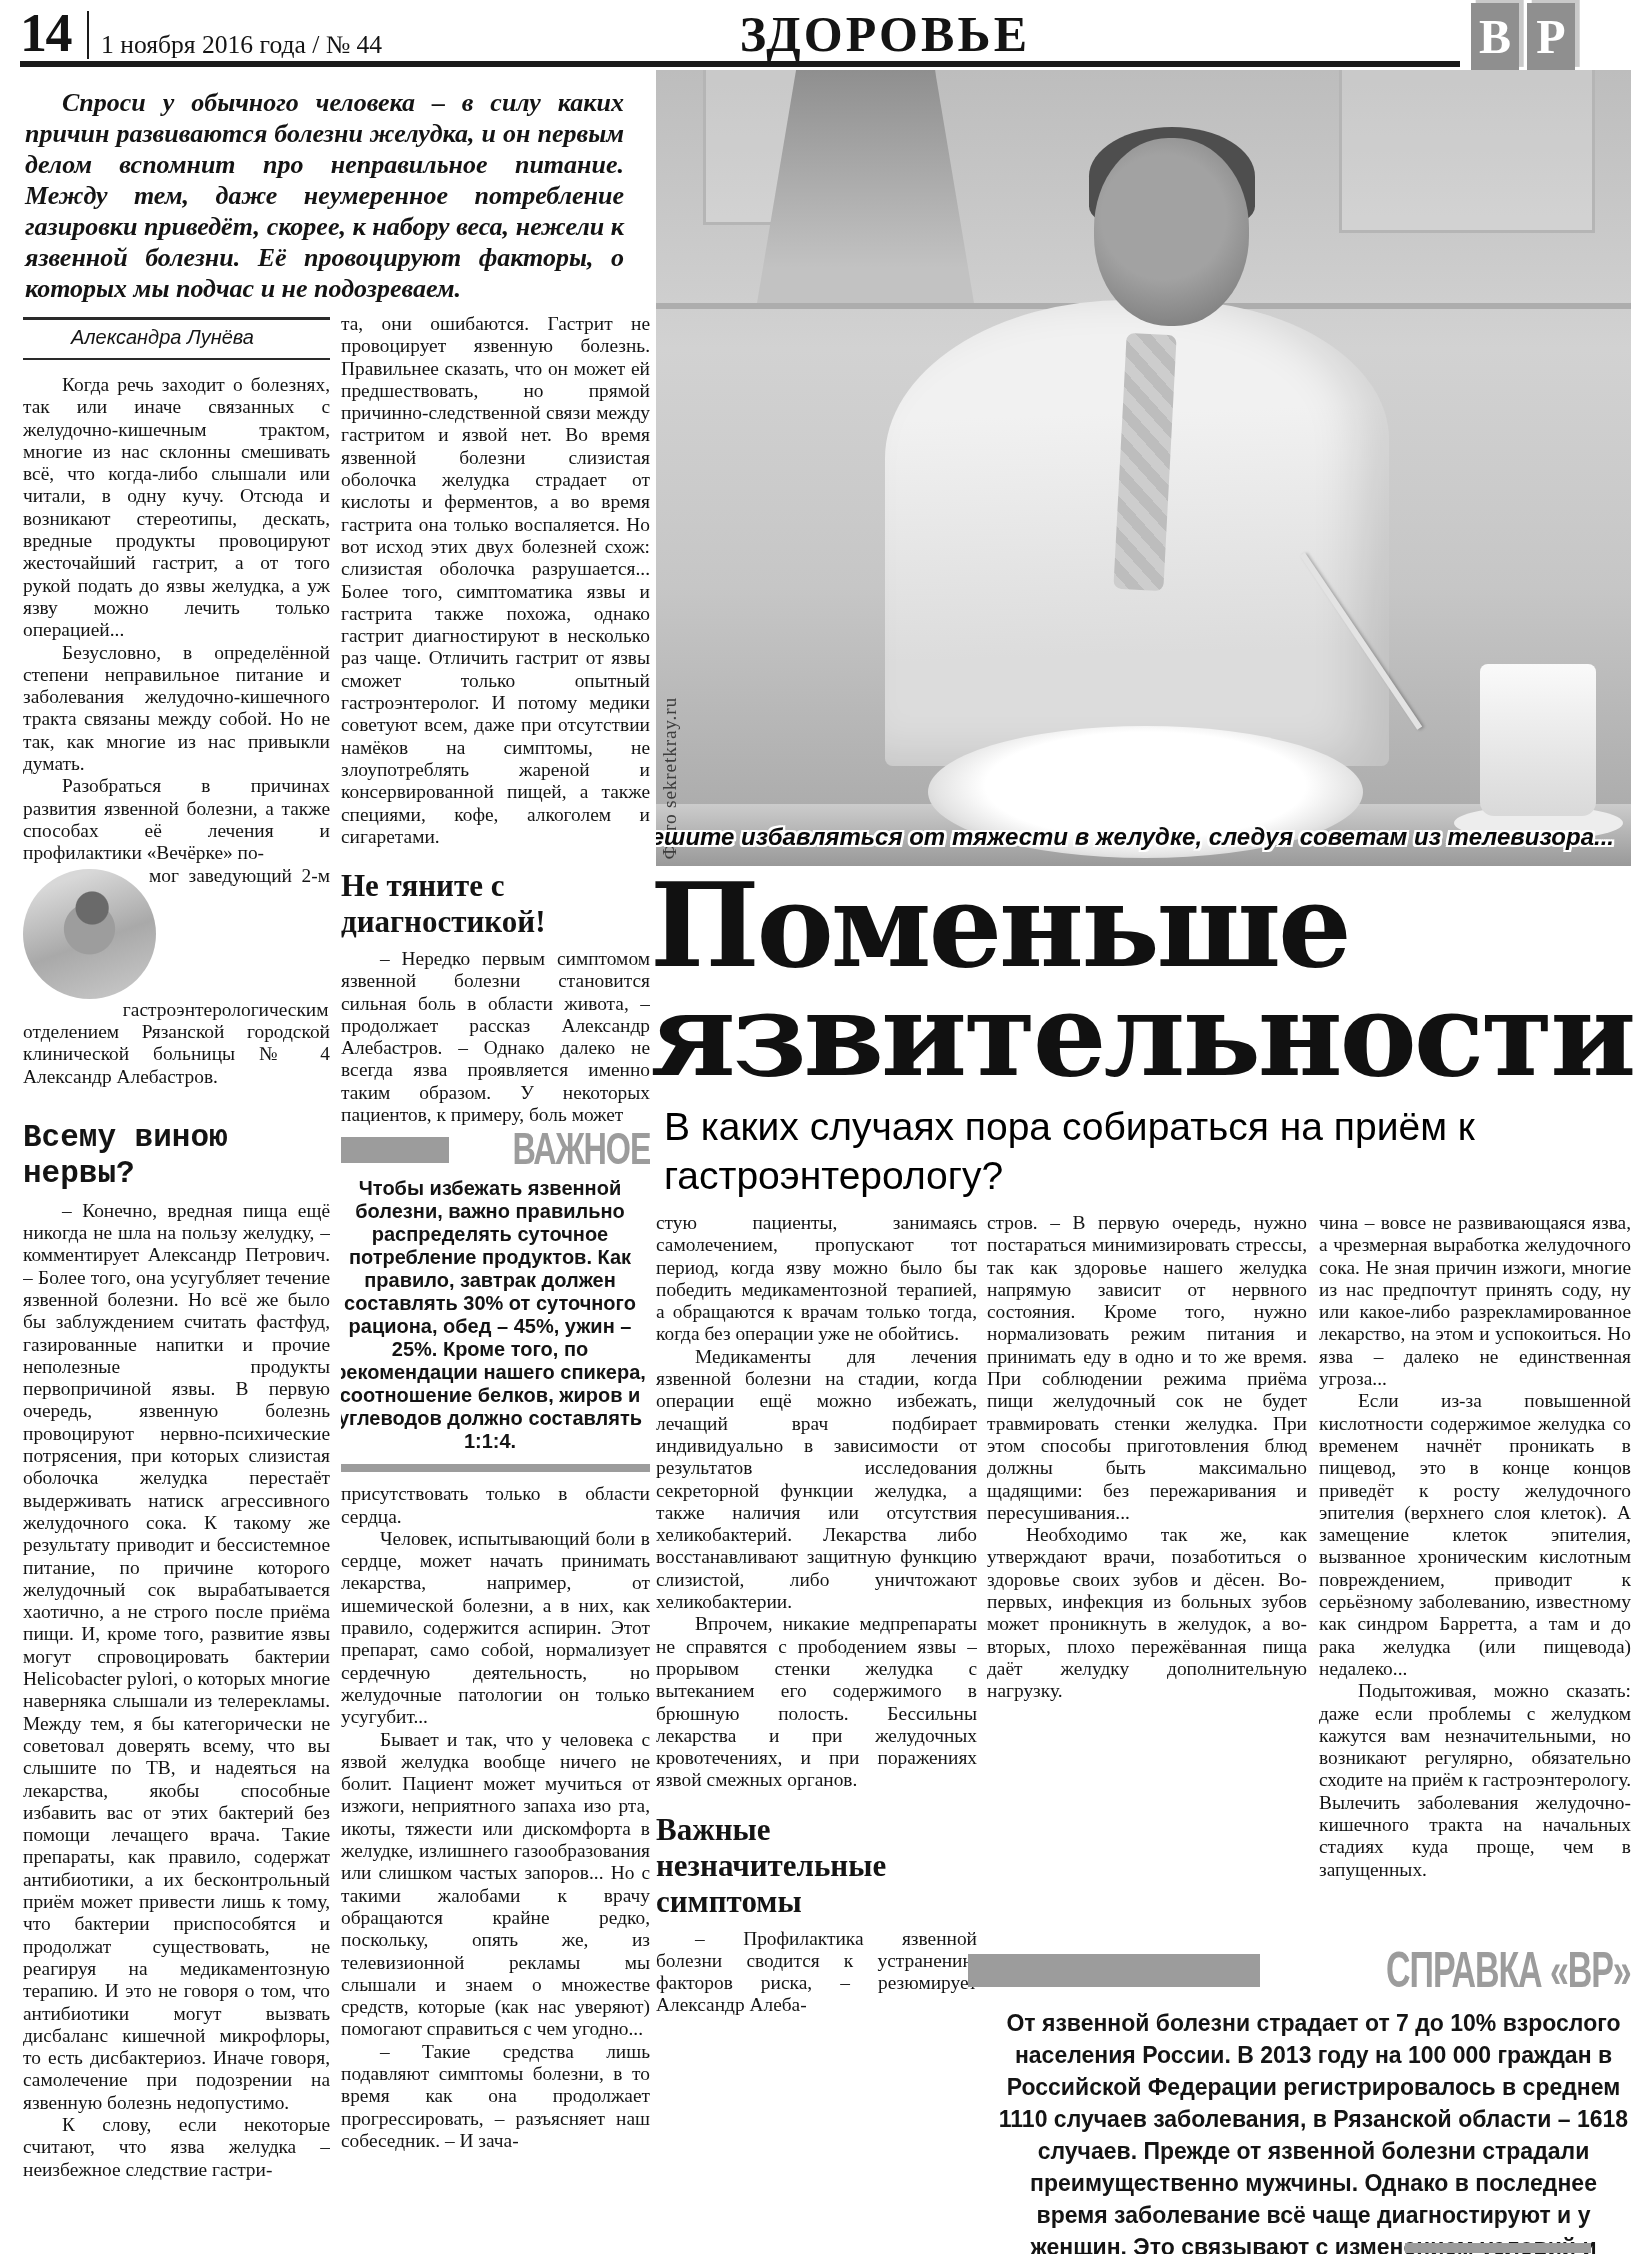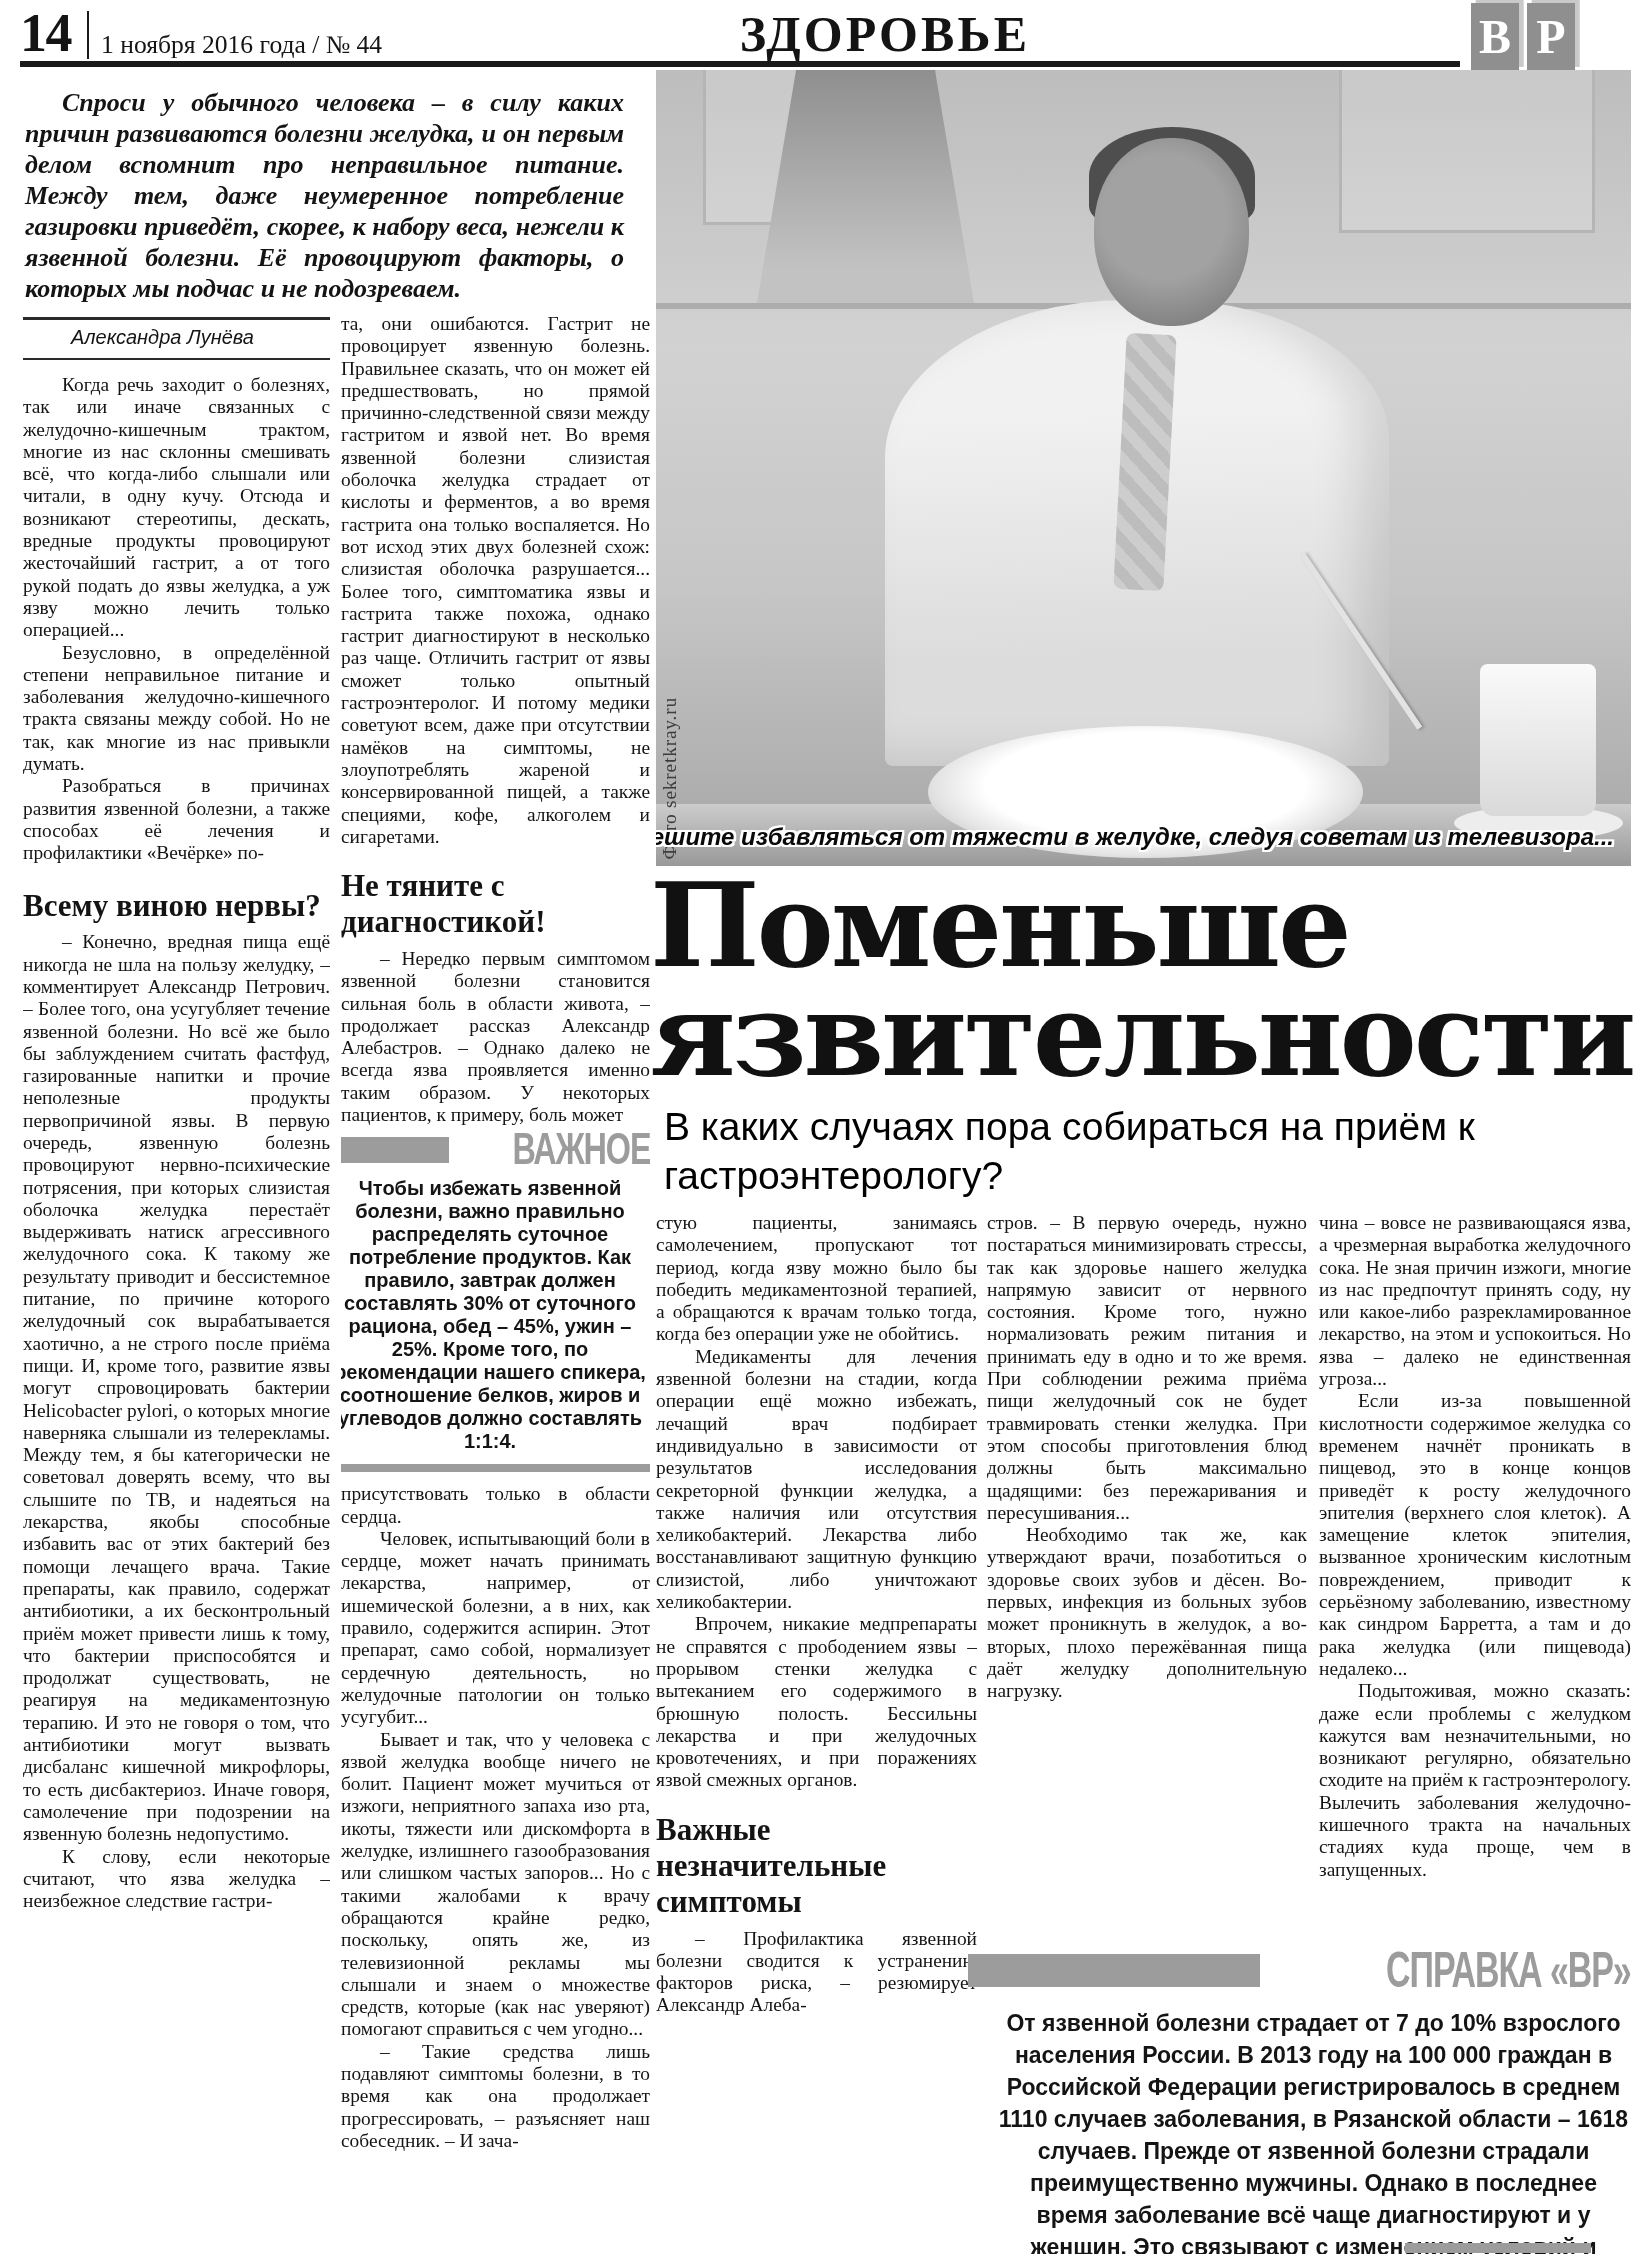--- a/index.html
+++ b/index.html
@@ -35,21 +35,21 @@
        overflow:hidden;hyphens:auto;}
   #col1{left:23px;top:374px;width:307px;height:1887px;}
   #col2{left:341px;top:313px;width:309px;height:1949px;}
   #colA{left:656px;top:1212px;width:321px;height:1049px;}
   #colB{left:987px;top:1212px;width:320px;height:729px;}
   #colC{left:1319px;top:1212px;width:312px;height:729px;}
   .para{margin:0;text-indent:39px;}
   .para.cont{text-indent:0;}
   .subhead{font-family:"Liberation Serif",serif;font-weight:bold;font-size:31px;
        line-height:36px;margin:20px 0 7.8px;text-align:left;text-indent:0;}
-  #col1 .subhead{margin-top:23px;}
+  #col1 .subhead{margin-top:32px;font-family:Liberation Mono, monospace;}
 
   
   .inline-photo{float:left;width:133px;height:130px;border-radius:50%;
        shape-outside:circle(50%);margin:4.7px 12.4px 3.1px 0;
        background:
          radial-gradient(circle at 52% 30%, #6a6a6a 0 14%, transparent 15%),
          radial-gradient(circle at 50% 46%, #9d9d9d 0 26%, transparent 27%),
          linear-gradient(160deg,#d8d8d8 15%,#a9a9a9 55%,#c4c4c4 90%);}
 
   
@@ -139,20 +139,21 @@
 <p class="lead" data-name="article-lead">Спроси у обычного человека – в силу каких причин развиваются болезни желудка, и он первым делом вспомнит про неправильное питание. Между тем, даже неумеренное потребление газировки приведёт, скорее, к набору веса, нежели к язвенной болезни. Её провоцируют факторы, о которых мы подчас и не подозреваем.</p>
 
 <div class="byline" data-name="byline">
   <span data-name="author-name">Александра Лунёва</span>
 </div>
 
 <div class="col" id="col1" data-name="text-column-1">
     <p class="para" data-name="body-paragraph">Когда речь заходит о болезнях, так или иначе связанных с желудочно-кишечным трактом, многие из нас склонны смешивать всё, что когда-либо слышали или читали, в одну кучу. Отсюда и возникают стереотипы, дескать, вредные продукты провоцируют жесточайший гастрит, а от того рукой подать до язвы желудка, а уж язву можно лечить только операцией...</p>
     <p class="para" data-name="body-paragraph">Безусловно, в определённой степени неправильное питание и заболевания желудочно-кишечного тракта связаны между собой. Но не так, как многие из нас привыкли думать.</p>
     <p class="para" data-name="body-paragraph">Разобраться в причинах развития язвенной болезни, а также способах её лечения и профилактики «Вечёрке» по-</p>
+    <p class="para cont" data-name="body-paragraph"><span class="inline-photo" data-name="expert-portrait-photo"></span>мог заведующий 2-м гастроэнтерологическим отделением Рязанской городской клинической больницы № 4 Александр Алебастров.</p>
     <h3 class="subhead" data-name="subheading">Всему виною нервы?</h3>
     <p class="para" data-name="body-paragraph">– Конечно, вредная пища ещё никогда не шла на пользу желудку, – комментирует Александр Петрович. – Более того, она усугубляет течение язвенной болезни. Но всё же было бы заблуждением считать фастфуд, газированные напитки и прочие неполезные продукты первопричиной язвы. В первую очередь, язвенную болезнь провоцируют нервно-психические потрясения, при которых слизистая оболочка желудка перестаёт выдерживать натиск агрессивного желудочного сока. К такому же результату приводит и бессистемное питание, по причине которого желудочный сок вырабатывается хаотично, а не строго после приёма пищи. И, кроме того, развитие язвы могут спровоцировать бактерии Helicobacter pylori, о которых многие наверняка слышали из телерекламы. Между тем, я бы категорически не советовал доверять всему, что вы слышите по ТВ, и надеяться на лекарства, якобы способные избавить вас от этих бактерий без помощи лечащего врача. Такие препараты, как правило, содержат антибиотики, а их бесконтрольный приём может привести лишь к тому, что бактерии приспособятся и продолжат существовать, не реагируя на медикаментозную терапию. И это не говоря о том, что антибиотики могут вызвать дисбаланс кишечной микрофлоры, то есть дисбактериоз. Иначе говоря, самолечение при подозрении на язвенную болезнь недопустимо.</p>
     <p class="para" data-name="body-paragraph">К слову, если некоторые считают, что язва желудка – неизбежное следствие гастри-</p>
   </div>
 
 <div class="col" id="col2" data-name="text-column-2">
   <div data-name="text-column-2-top">
       <p class="para cont" data-name="body-paragraph">та, они ошибаются. Гастрит не провоцирует язвенную болезнь. Правильнее сказать, что он может ей предшествовать, но прямой причинно-следственной связи между гастритом и язвой нет. Во время язвенной болезни слизистая оболочка желудка страдает от кислоты и ферментов, а во время гастрита она только воспаляется. Но вот исход этих двух болезней схож: слизистая оболочка разрушается... Более того, симптоматика язвы и гастрита также похожа, однако гастрит диагностируют в несколько раз чаще. Отличить гастрит от язвы сможет только опытный гастроэнтеролог. И потому медики советуют всем, даже при отсутствии намёков на симптомы, не злоупотреблять жареной и консервированной пищей, а также специями, кофе, алкоголем и сигаретами.</p>
       <h3 class="subhead" data-name="subheading">Не тяните с диагностикой!</h3>
       <p class="para" data-name="body-paragraph">– Нередко первым симптомом язвенной болезни становится сильная боль в области живота, – продолжает рассказ Александр Алебастров. – Однако далеко не всегда язва проявляется именно таким образом. У некоторых пациентов, к примеру, боль может</p>

